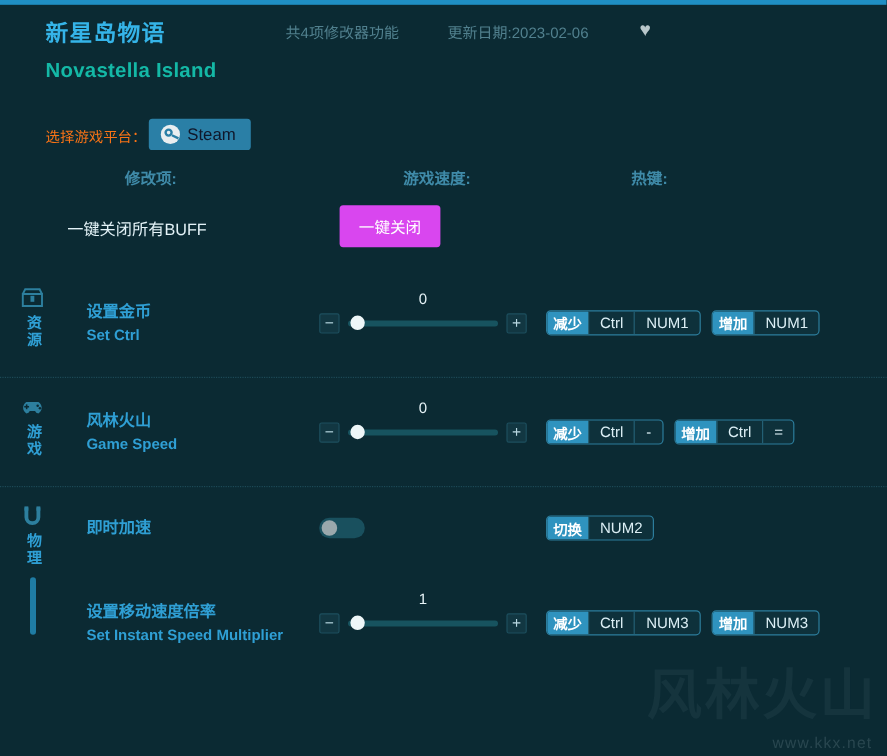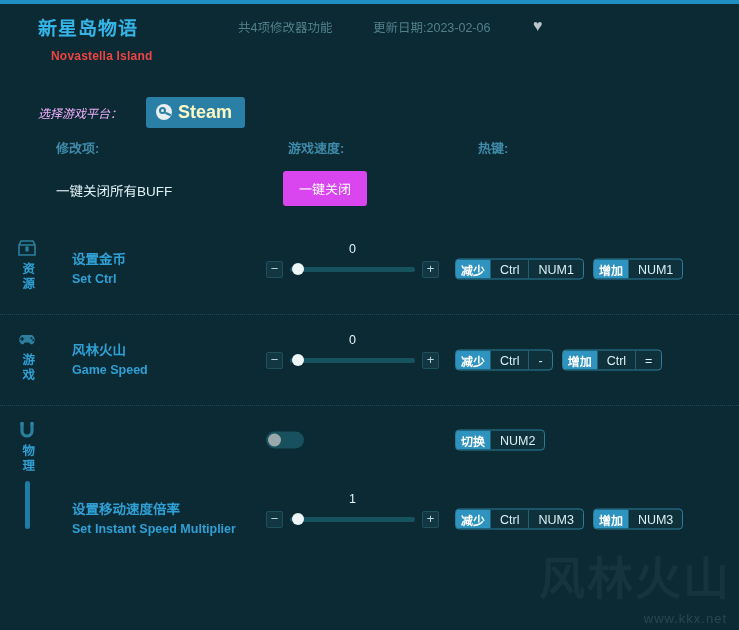--- a/index.html
+++ b/index.html
@@ -83,40 +83,38 @@
     color: #51808e;
     width: 160px;
   }
   .heart-icon {
     color: #b9c7cb;
     font-size: 16px;
     line-height: 1;
     cursor: pointer;
   }
   .title-en {
-    font-size: 12px;
-    font-weight: bold;
-    color: #ef4444;
+    font-size: 17px;
+    font-weight: bold;
+    color: #14b8a6;
     margin-top: 9px;
     letter-spacing: .2px;
-    margin-left: 13px;
   }
 
   
   .platform-row {
     display: flex;
     align-items: center;
     padding-left: 38px;
     height: 40px;
   }
   .platform-label {
     font-size: 12px;
-    color: #f0abfc;
-    margin-right: 24px;
-    font-style: italic;
+    color: #f97316;
+    margin-right: 2px;
   }
   .steam-btn {
     display: inline-flex;
     align-items: center;
     gap: 6px;
     background: #2a7fa6;
     border-radius: 3px;
     padding: 5px 13px 5px 10px;
     cursor: pointer;
     border: none;
@@ -139,30 +137,31 @@
   }
   .steam-glyph::after {
     content: "";
     position: absolute;
     left: 9px; top: 9px;
     width: 6px; height: 2px;
     background: #2a7fa6;
     transform: rotate(25deg);
   }
   .steam-text {
-    font-size: 18px;
-    font-weight: bold;
-    color: #fef9c3;
+    font-size: 14px;
+    font-weight: normal;
+    color: #0f172a;
   }
 
   
   .col-headers {
     position: relative;
     height: 28px;
     margin-top: 6px;
+    margin-left: 48px;
   }
   .col-h {
     position: absolute;
     font-size: 13px;
     color: #3f8aa8;
     font-weight: bold;
   }
   .col-h.c1 { left: 56px; }
   .col-h.c2 { left: 288px; }
   .col-h.c3 { left: 478px; }
@@ -497,20 +496,21 @@
               <path d="M4 3 V11 A5 5 0 0 0 14 11 V3" fill="none" stroke="currentColor" stroke-width="3.2"></path>
               <rect x="2.4" y="2" width="3.2" height="3.6" fill="currentColor"></rect>
               <rect x="12.4" y="2" width="3.2" height="3.6" fill="currentColor"></rect>
             </svg>
           </div>
           <div class="cat-name">物理</div>
           <div class="cat-bar" style="height: 48px;"></div>
         </div>
         <div class="row compact">
           <div class="names">
+            <div class="name-cn">即时加速</div>
           </div>
           <div class="toggle">
             <div class="tknob"></div>
           </div>
           <div class="hotkeys">
             <div class="hk">
               <span class="hk-label">切换</span>
               <span class="hk-key">NUM2</span>
             </div>
           </div>

